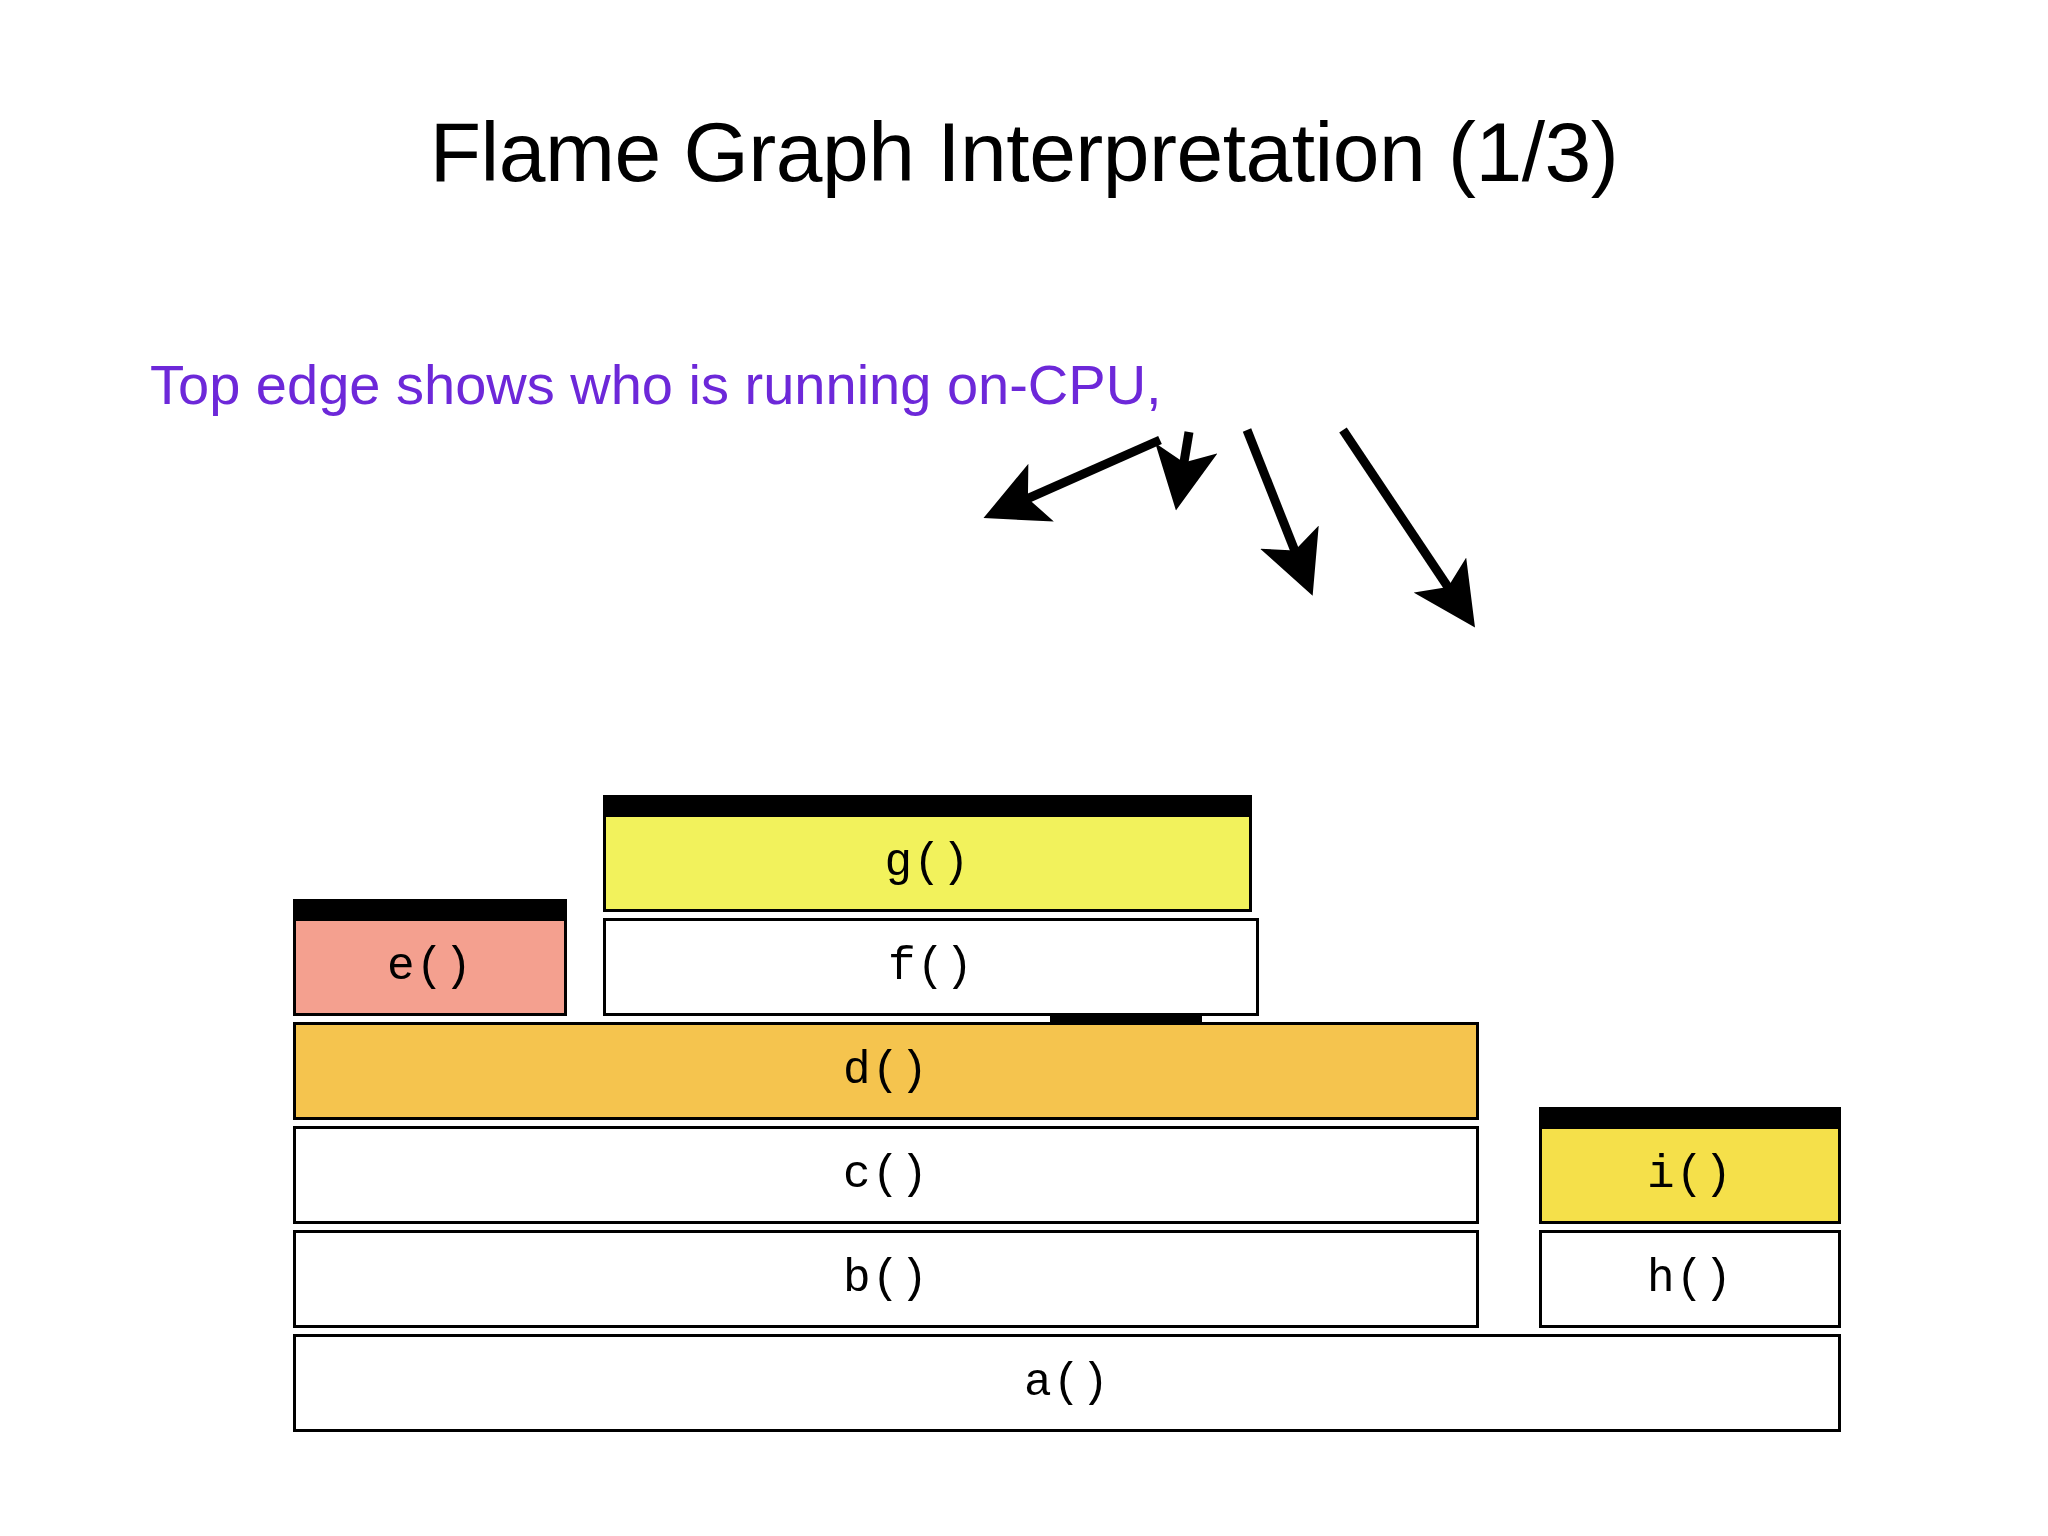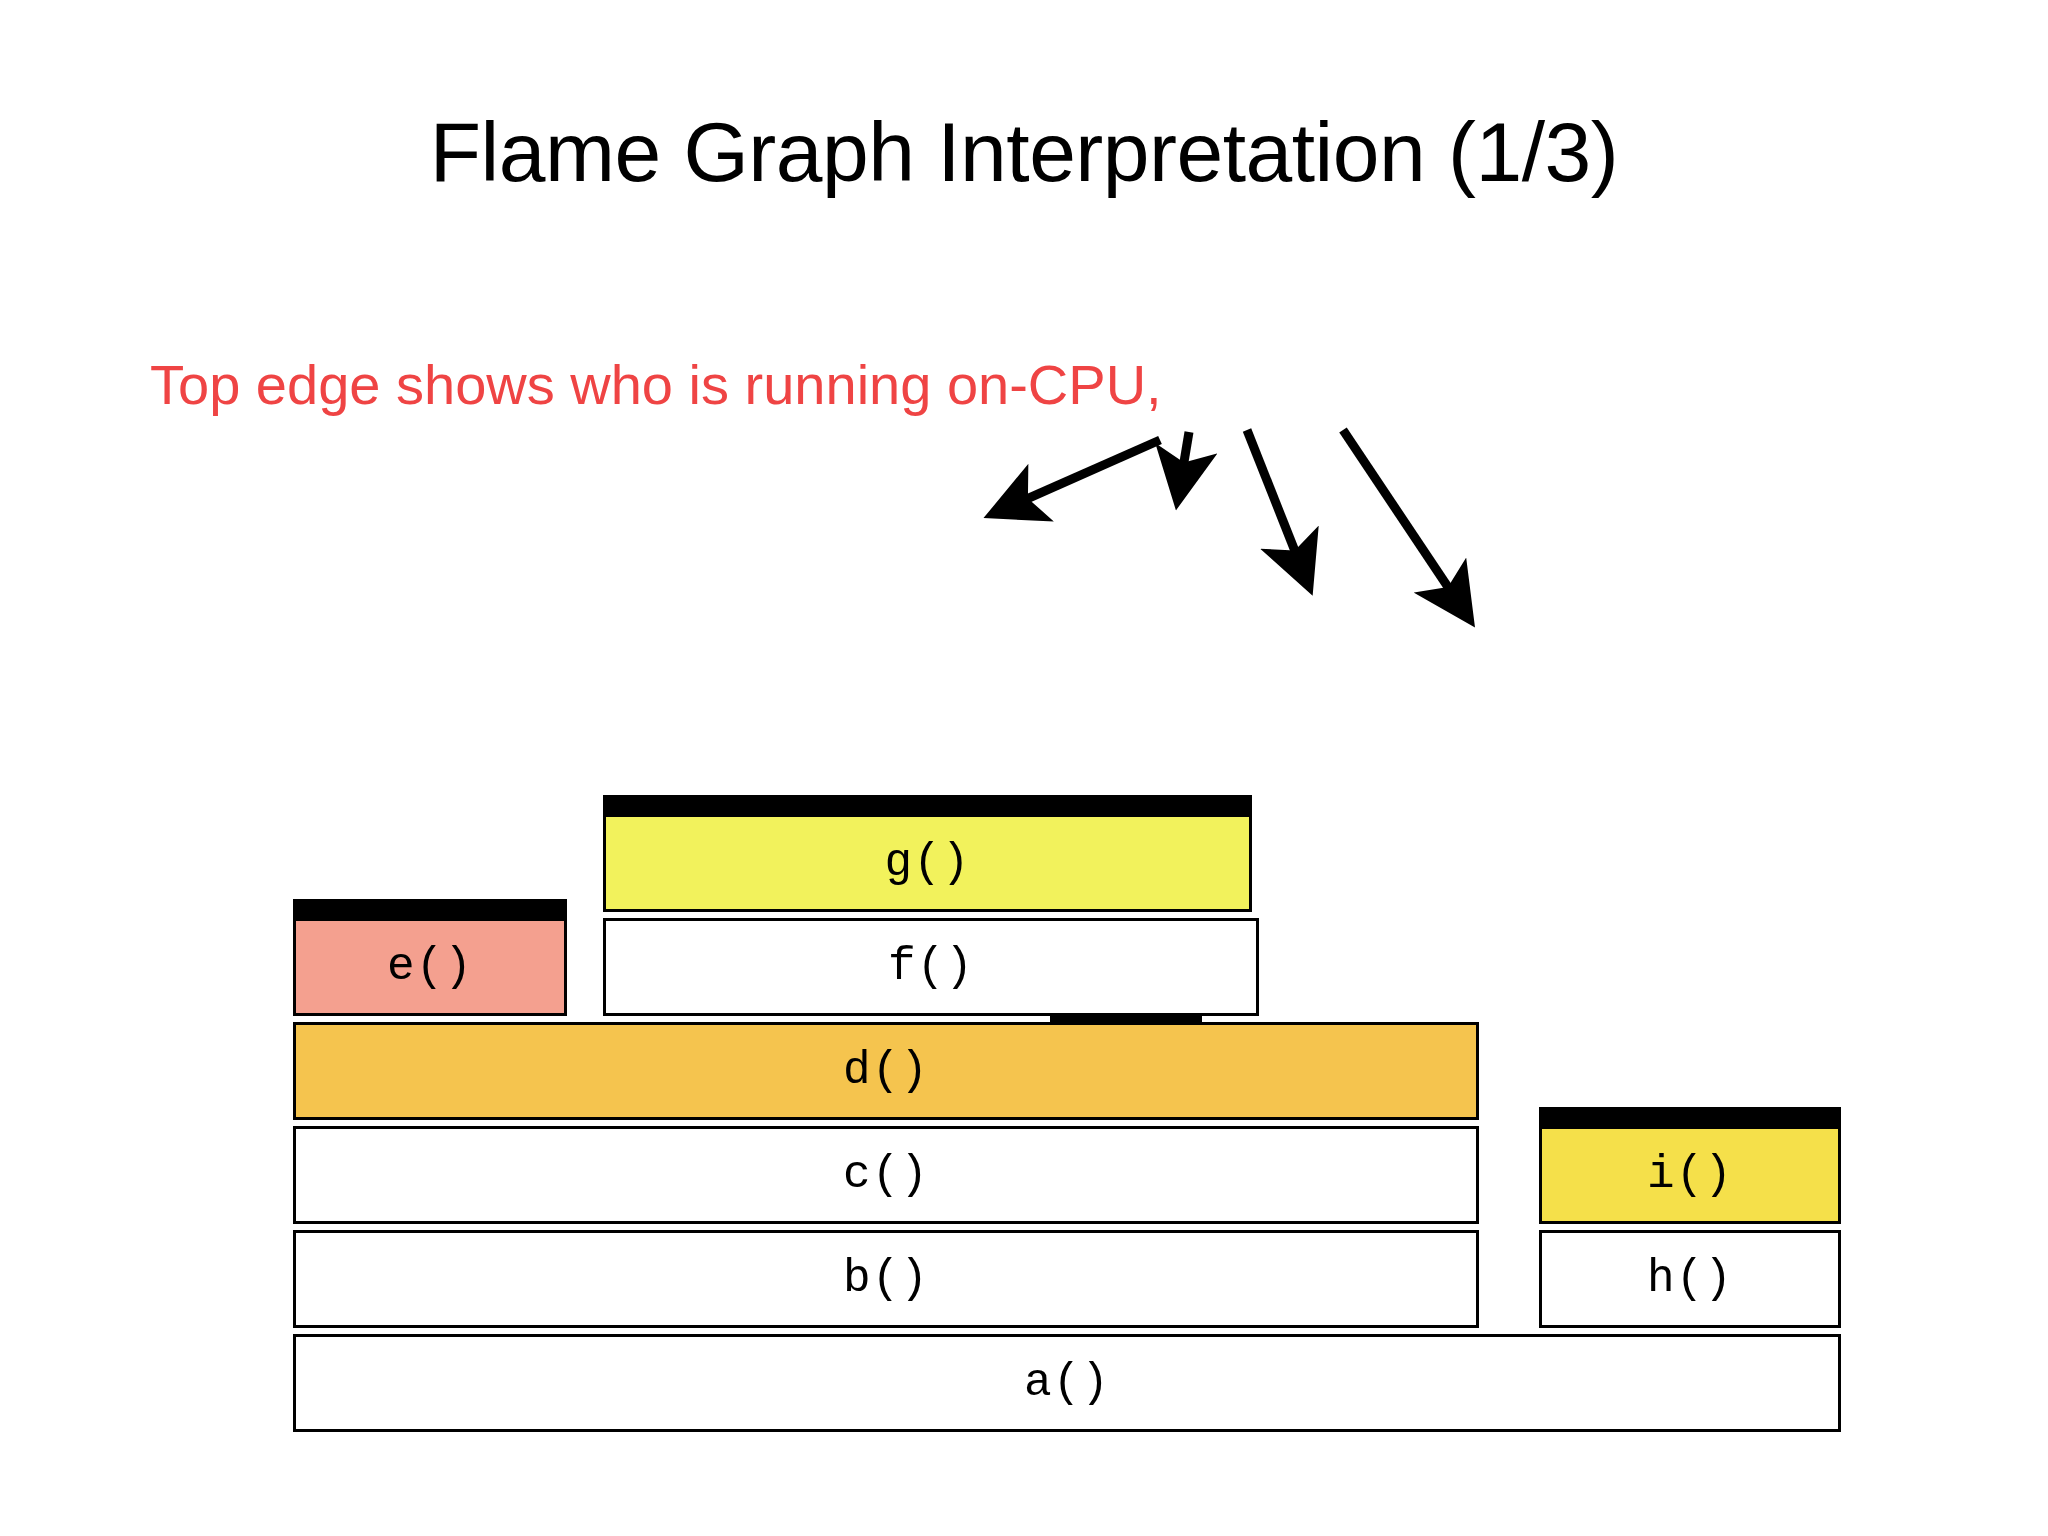--- a/index.html
+++ b/index.html
@@ -24,21 +24,21 @@
     letter-spacing:-0.5px;
     white-space:nowrap;
   }
 
   
   #caption{
     position:absolute;
     left:150px; top:348px;
     font-size:56px;
     line-height:1.33;
-    color:#ef4444;
+    color:#6d28d9;
     white-space:nowrap;
   }
   #caption .cap-line{display:block;}
 
   
   #arrows{position:absolute;left:0;top:0;width:2048px;height:1536px;pointer-events:none;}
 
   
   #flame{position:absolute;left:0;top:0;width:2048px;height:1536px;}
 

